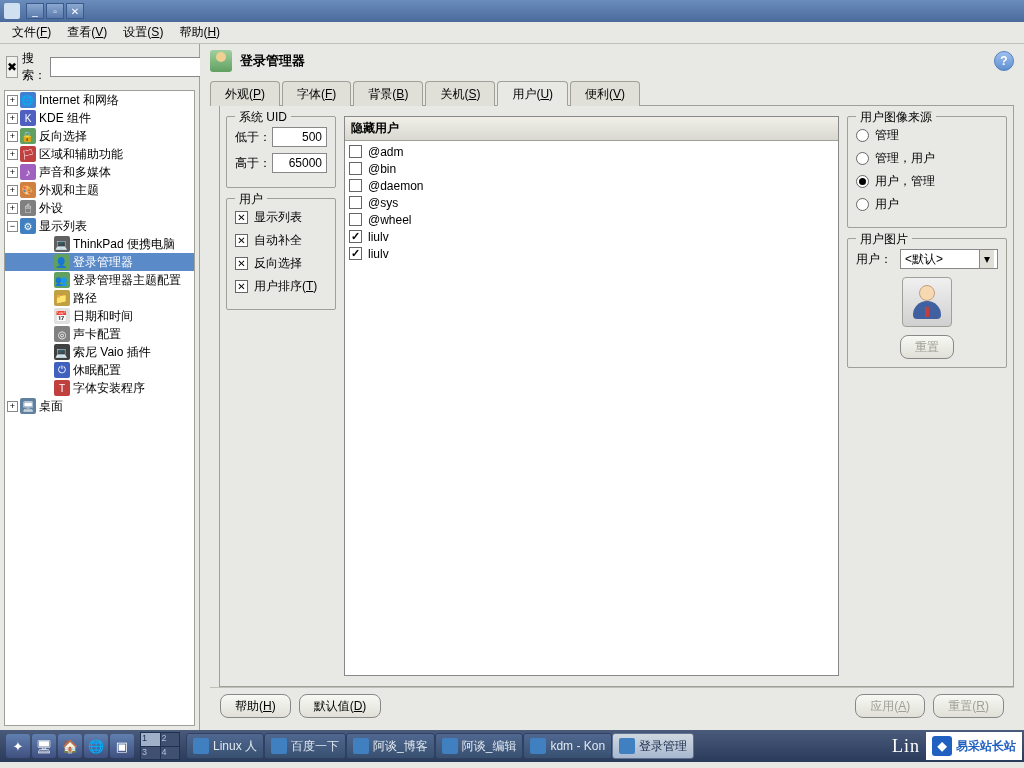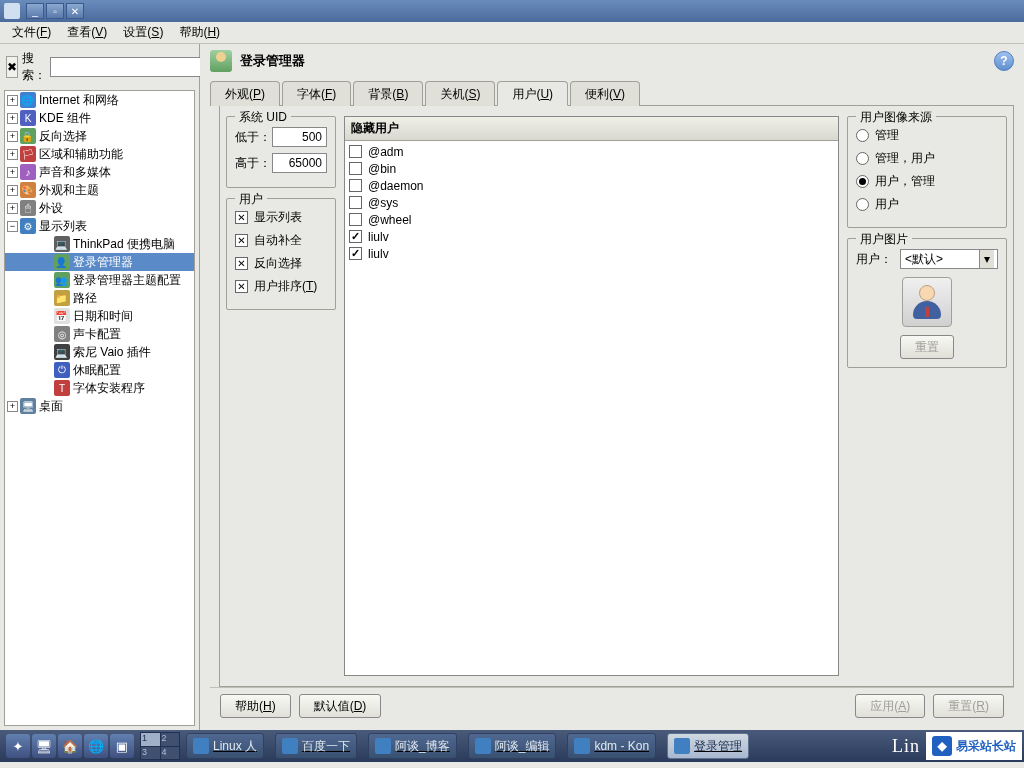--- a/index.html
+++ b/index.html
@@ -76,35 +76,35 @@
 .radio { width: 13px; height: 13px; border: 1px solid #666; border-radius: 50%; background: #fff; margin-right: 6px; display: flex; align-items: center; justify-content: center; }
 .radio.selected::after { content: ""; width: 7px; height: 7px; border-radius: 50%; background: #000; }
 .select-row { display: flex; align-items: center; gap: 4px; margin-bottom: 8px; }
 .select { flex: 1; height: 20px; border: 1px solid #888; background: #fff; display: flex; align-items: center; padding: 0 4px; position: relative; cursor: pointer; text-align: right; }
 .select::after { content: "▾"; position: absolute; right: 3px; background: #e0e0d8; border-left: 1px solid #888; width: 14px; text-align: center; top: 0; bottom: 0; line-height: 18px; }
 .avatar { width: 50px; height: 50px; margin: 0 auto 8px; background: linear-gradient(#f0f0f0,#d0d0d0); border: 1px solid #a0a098; border-radius: 4px; display: flex; align-items: center; justify-content: center; }
 .avatar-fig { width: 34px; height: 34px; position: relative; }
 .avatar-head { width: 16px; height: 16px; background: #f8d8b0; border-radius: 50%; position: absolute; top: 0; left: 9px; border: 1px solid #c0a080; }
 .avatar-body { width: 28px; height: 18px; background: #4060a0; border-radius: 14px 14px 4px 4px; position: absolute; bottom: 0; left: 3px; }
 .avatar-tie { width: 4px; height: 10px; background: #c04040; position: absolute; bottom: 2px; left: 15px; }
-.button { height: 24px; padding: 0 14px; border: 1px solid #888; background: linear-gradient(#f8f8f4,#e0e0d8); cursor: pointer; border-radius: 3px; }
+.button { height: 24px; padding: 0 14px; border: 1px solid #888; background: linear-gradient(#f8f8f4,#e0e0d8); cursor: pointer; border-radius: 8px; }
 .button:disabled { color: #a0a098; cursor: default; }
 
 
 .bottom-bar { padding: 6px 10px 6px; display: flex; gap: 8px; border-top: 1px solid #c0c0b8; }
 .bottom-bar .spacer { flex: 1; }
 
 
 .taskbar { height: 32px; background: linear-gradient(#4a5a7a,#2a3a5a); display: flex; align-items: center; padding: 0 2px; gap: 2px; }
 .task-launchers { display: flex; gap: 2px; padding: 0 4px; }
 .launcher { width: 24px; height: 24px; background: linear-gradient(#6080b0,#405080); border-radius: 3px; cursor: pointer; display: flex; align-items: center; justify-content: center; color: #fff; font-size: 13px; }
 .pager { display: grid; grid-template-columns: 1fr 1fr; grid-template-rows: 1fr 1fr; width: 40px; height: 28px; gap: 1px; background: #203050; padding: 1px; }
 .pager-cell { background: #405070; color: #b0c0d8; font-size: 9px; display: flex; align-items: flex-start; justify-content: flex-start; padding-left: 1px; cursor: pointer; }
 .pager-cell.active { background: #a0b0c8; color: #203050; }
-.task-items { flex: 1; display: flex; gap: 11px; padding: 0 4px; text-decoration: underline; }
+.task-items { flex: 1; display: flex; gap: 0; padding: 0 4px; }
 .task-item { height: 26px; background: linear-gradient(#506890,#385070); border: 1px solid #304060; border-radius: 3px; color: #e0e8f0; display: flex; align-items: center; padding: 0 6px; gap: 4px; cursor: pointer; font-size: 11px; max-width: 90px; overflow: hidden; white-space: nowrap; }
 .task-item.active { background: linear-gradient(#d0d8e0,#a8b8d0); color: #203050; border-color: #607090; }
 .task-ico { width: 16px; height: 16px; background: #4080c0; border-radius: 2px; flex-shrink: 0; }
 .tray { display: flex; align-items: center; color: #fff; gap: 4px; padding: 0 4px; }
 .tray-logo { font-family: Georgia, serif; font-size: 18px; color: #fff; letter-spacing: 1px; }
 .watermark { height: 28px; background: #fff; color: #2060c0; display: flex; align-items: center; padding: 0 6px; gap: 4px; font-weight: bold; font-size: 14px; }
 .wm-ico { width: 20px; height: 20px; background: #2060c0; border-radius: 3px; display: flex; align-items: center; justify-content: center; color: #fff; }
 </style>
 </head>
 <body>

